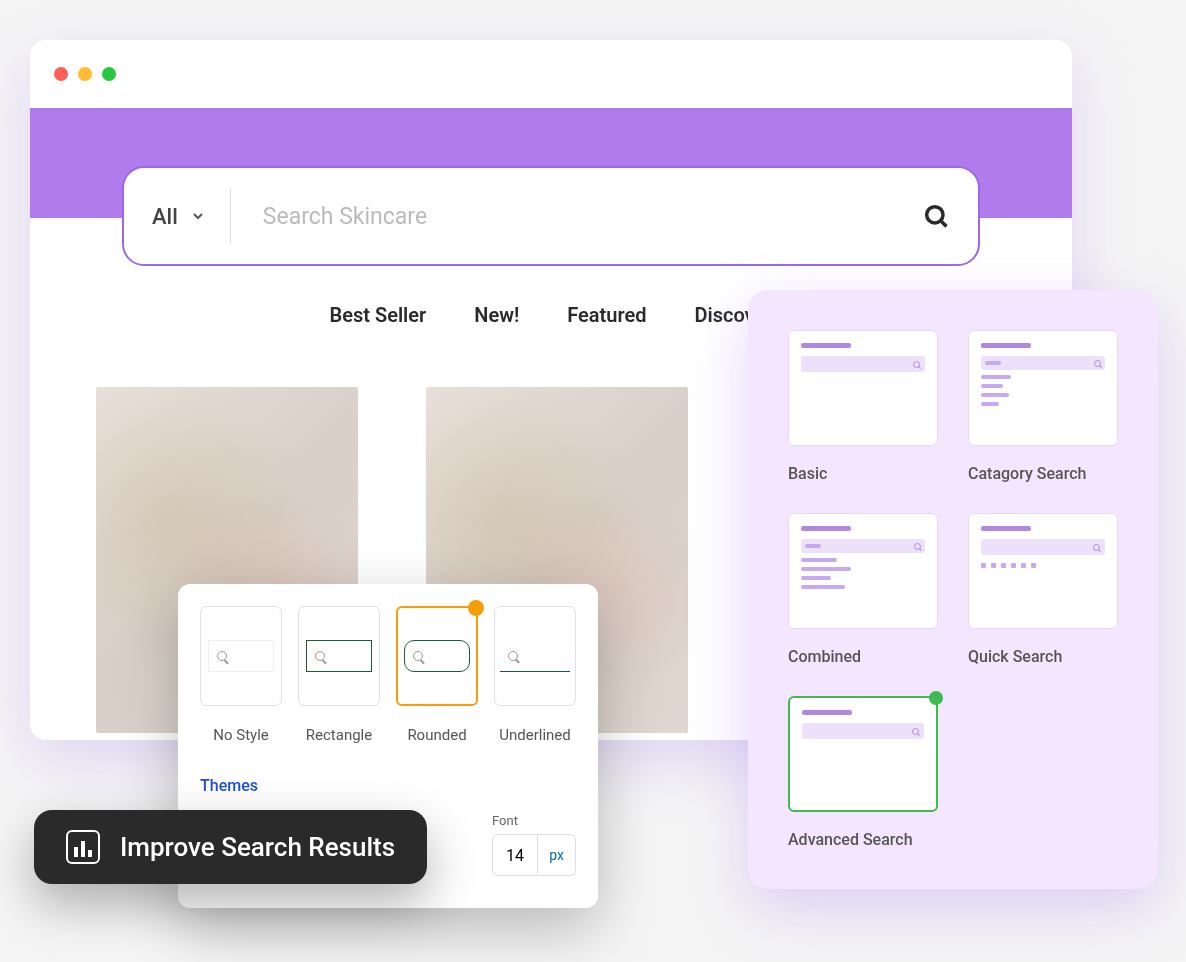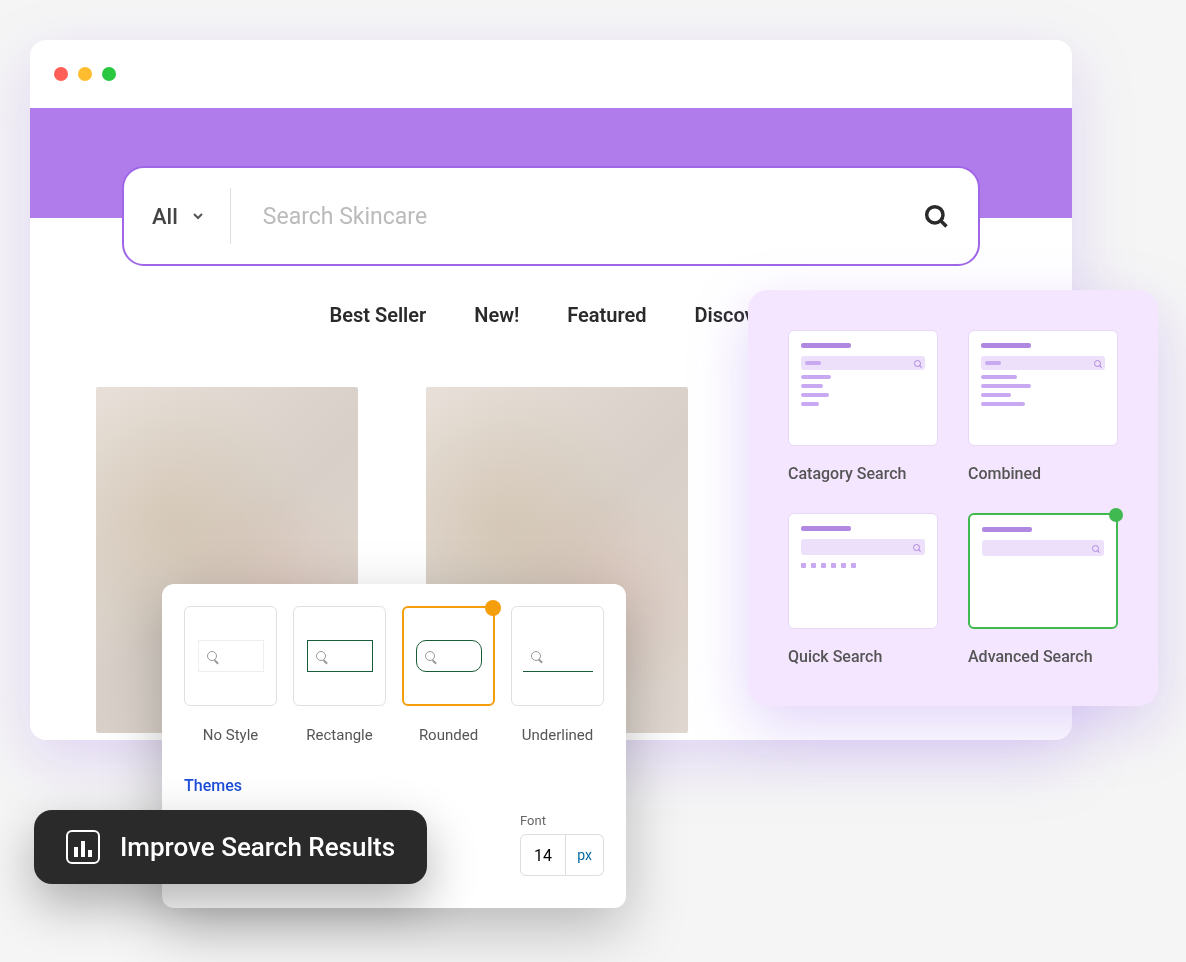--- a/index.html
+++ b/index.html
@@ -100,22 +100,22 @@
       content: '';
       position: absolute;
       inset: 0;
       background: radial-gradient(circle at 30% 40%, rgba(200,180,150,0.4), transparent 50%),
                   radial-gradient(circle at 70% 60%, rgba(220,190,180,0.5), transparent 40%);
     }
     
     .style-panel {
       position: absolute;
       top: 584px;
-      left: 162px;
-      width: 464px;
+      left: 178px;
+      width: 420px;
       height: 324px;
       background: white;
       border-radius: 12px;
       box-shadow: 0 20px 60px rgba(0,0,0,0.25);
       padding: 22px;
       z-index: 10;
     }
     
     .style-options {
       display: flex;
@@ -385,20 +385,29 @@
   <div class="chart-icon-box">
     <span style="height:10px"></span>
     <span style="height:16px"></span>
     <span style="height:7px"></span>
   </div>
   <span>Improve Search Results</span>
 </div>
 
 <div class="layouts-panel">
   <div class="layouts-grid">
+    <div class="layout-option">
+      <div class="layout-preview">
+        <div class="pv-title"></div>
+        <div class="pv-search">
+            <span class="pv-mag"></span>
+          </div>
+      </div>
+      <div class="layout-label">Basic</div>
+    </div>
 
     <div class="layout-option">
       <div class="layout-preview">
         <div class="pv-title"></div>
         <div class="pv-search-sm">
             <div style="width:16px;height:4px;background:#c8a8f0;border-radius:2px;"></div>
             <div style="flex:1"></div>
             <span class="pv-mag"></span>
           </div>
         <div class="pv-line" style="width:30px;"></div>

